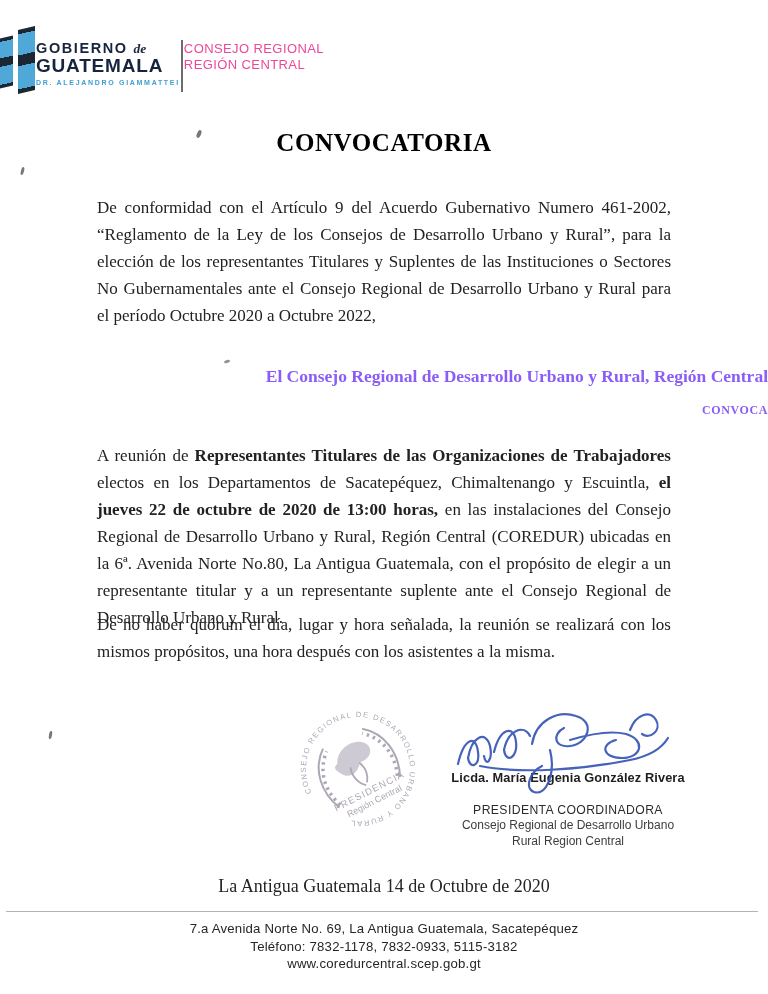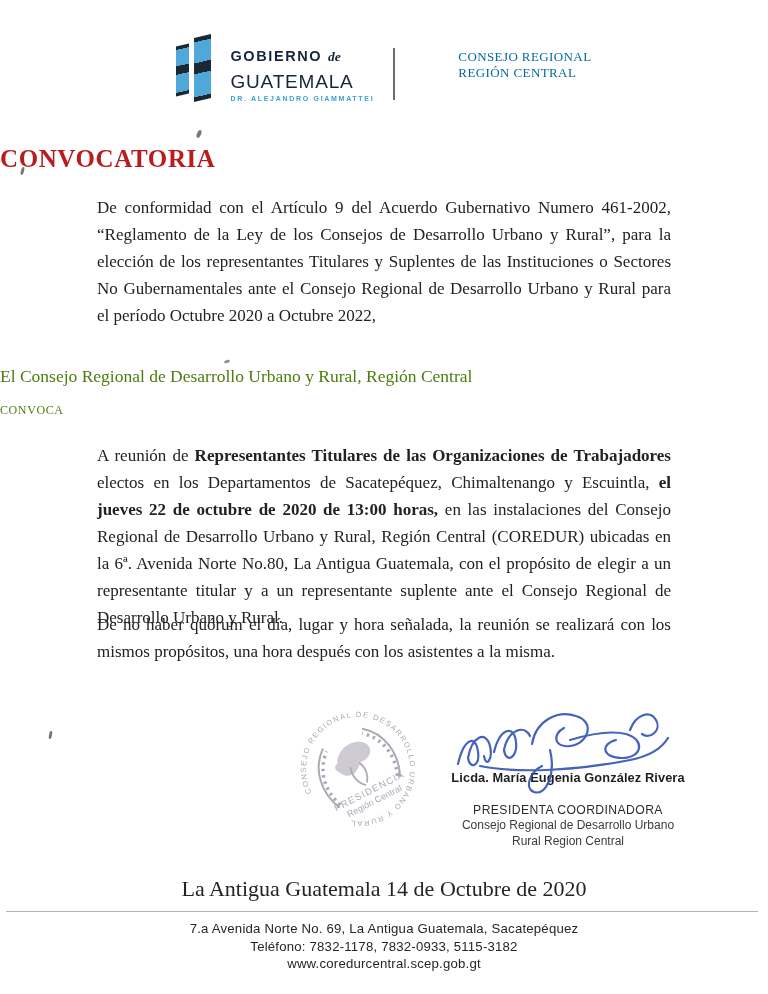--- a/index.html
+++ b/index.html
@@ -3,61 +3,61 @@
 <meta charset="utf-8">
 <style>
   html,body { margin:0; padding:0; background:#e9e9e9; }
   .page {
     position:relative; width:768px; height:994px; margin:0 auto;
     background:#ffffff; overflow:hidden;
     font-family:"Liberation Serif", serif; color:#1f1f1f;
   }
 
   
-  .header { position:absolute; top:32px; left:0; right:0;
-            display:flex; justify-content:center; align-items:flex-start; gap:19px; }
+  .header { position:absolute; top:24px; left:0; right:0;
+            display:flex; justify-content:flex-start; align-items:flex-start; gap:1px; }
   .flag { display:flex; align-items:flex-end; gap:5px; padding-top:4px; }
   .flag .bar { transform:skewY(-13deg);
     background:linear-gradient(to bottom,#1b2733 0 7%,#4fa8d8 7% 40%,#1b2733 40% 57%,#4fa8d8 57% 93%,#1b2733 93% 100%); }
   .bar-left  { width:13px; height:50px; margin-bottom:5px; }
   .bar-right { width:17px; height:64px; }
   .gov-text { padding-top:17px; font-family:"Liberation Sans", sans-serif; color:#16243c; line-height:1; }
   .gov-line1 { font-size:14.5px; font-weight:bold; letter-spacing:1.6px; }
   .gov-line1 .de { font-family:"Liberation Serif", serif; font-style:italic; font-weight:bold;
                    font-size:13.5px; letter-spacing:0; text-transform:none; }
-  .gov-line2 { font-size:19px; font-weight:normal; letter-spacing:0.8px; margin-top:8px; }
+  .gov-line2 { font-size:19px; font-weight:bold; letter-spacing:0.8px; margin-top:0; }
   .gov-sub   { font-size:7px; font-weight:bold; letter-spacing:1.7px; color:#3f9fd4; margin-top:4px; }
   .divider { width:2px; height:52px; background:#6d6d6d; margin-top:16px; }
-  .org-text { padding-top:17px; font-family:Liberation Serif, serif;
-              font-size:13px; line-height:15.5px; color:#0369a1; letter-spacing:0.4px; font-weight:500;margin-left:44px; }
+  .org-text { padding-top:17px; font-family:Liberation Sans, sans-serif;
+              font-size:13px; line-height:15.5px; color:#ec4899; letter-spacing:0.4px; font-weight:500; }
 
   
-  .doc-title { position:absolute; top:129px; left:0; width:100%; 
-               font-size:25px; font-weight:bold; letter-spacing:0.6px; color:#b91c1c;margin-top:16px; }
+  .doc-title { position:absolute; top:129px; left:0; width:100%; text-align:center;
+               font-size:25px; font-weight:bold; letter-spacing:0.6px; color:#000000; }
   .para { position:absolute; left:97px; width:574px; text-align:justify;
           font-size:17px; line-height:27px; color:#222; }
   #p1 { top:194px; }
   #p2 { top:442px; }
   #p3 { top:611px; }
-  .center-bold { position:absolute; left:0; width:100%; text-align:left; font-weight:normal; color:#4d7c0f; }
+  .center-bold { position:absolute; left:0; width:100%; text-align:right; font-weight:bold; color:#8b5cf6; }
   #heading-center { top:366px; font-size:17.5px; }
   #convoca { top:403px; font-size:12px; letter-spacing:0.6px; }
 
   
   .seal { position:absolute; left:292px; top:703px; width:132px; height:132px; opacity:0.88; }
   .sig-ink { position:absolute; left:450px; top:700px; width:228px; height:112px; z-index:2; }
   .sig-block { position:absolute; left:446px; top:770px; width:244px; text-align:center;
                font-family:"Liberation Sans", sans-serif; color:#1e1e1e; z-index:1; }
   .sig-name  { font-size:12.8px; font-weight:bold; letter-spacing:0.1px; }
   .sig-title { font-size:12.2px; margin-top:18px; letter-spacing:0.4px; color:#2b2b2b; }
   .sig-org   { font-size:12px; margin-top:1px; color:#3d3d3d; line-height:15px; }
 
   
   .date-line { position:absolute; top:876px; left:0; width:100%; text-align:center;
-               font-size:22px; color:#242424; }
+               font-size:18px; color:#242424; }
   .rule { position:absolute; top:911px; left:6px; width:752px; border-top:1.6px solid #b3b3b3; }
   .footer { position:absolute; top:920px; left:0; width:100%; text-align:center;
             font-family:"Liberation Sans", sans-serif; font-size:13.2px; line-height:17.5px;
             color:#262626; letter-spacing:0.2px; }
 
   
   .speck { position:absolute; background:#4a4a4a; border-radius:45%; opacity:0.75; }
   #speck1 { left:197px; top:130px; width:4px; height:8px; transform:rotate(22deg); }
   #speck2 { left:21px;  top:167px; width:3px; height:8px; transform:rotate(14deg); }
   #speck3 { left:49px;  top:731px; width:3px; height:8px; transform:rotate(10deg); }

